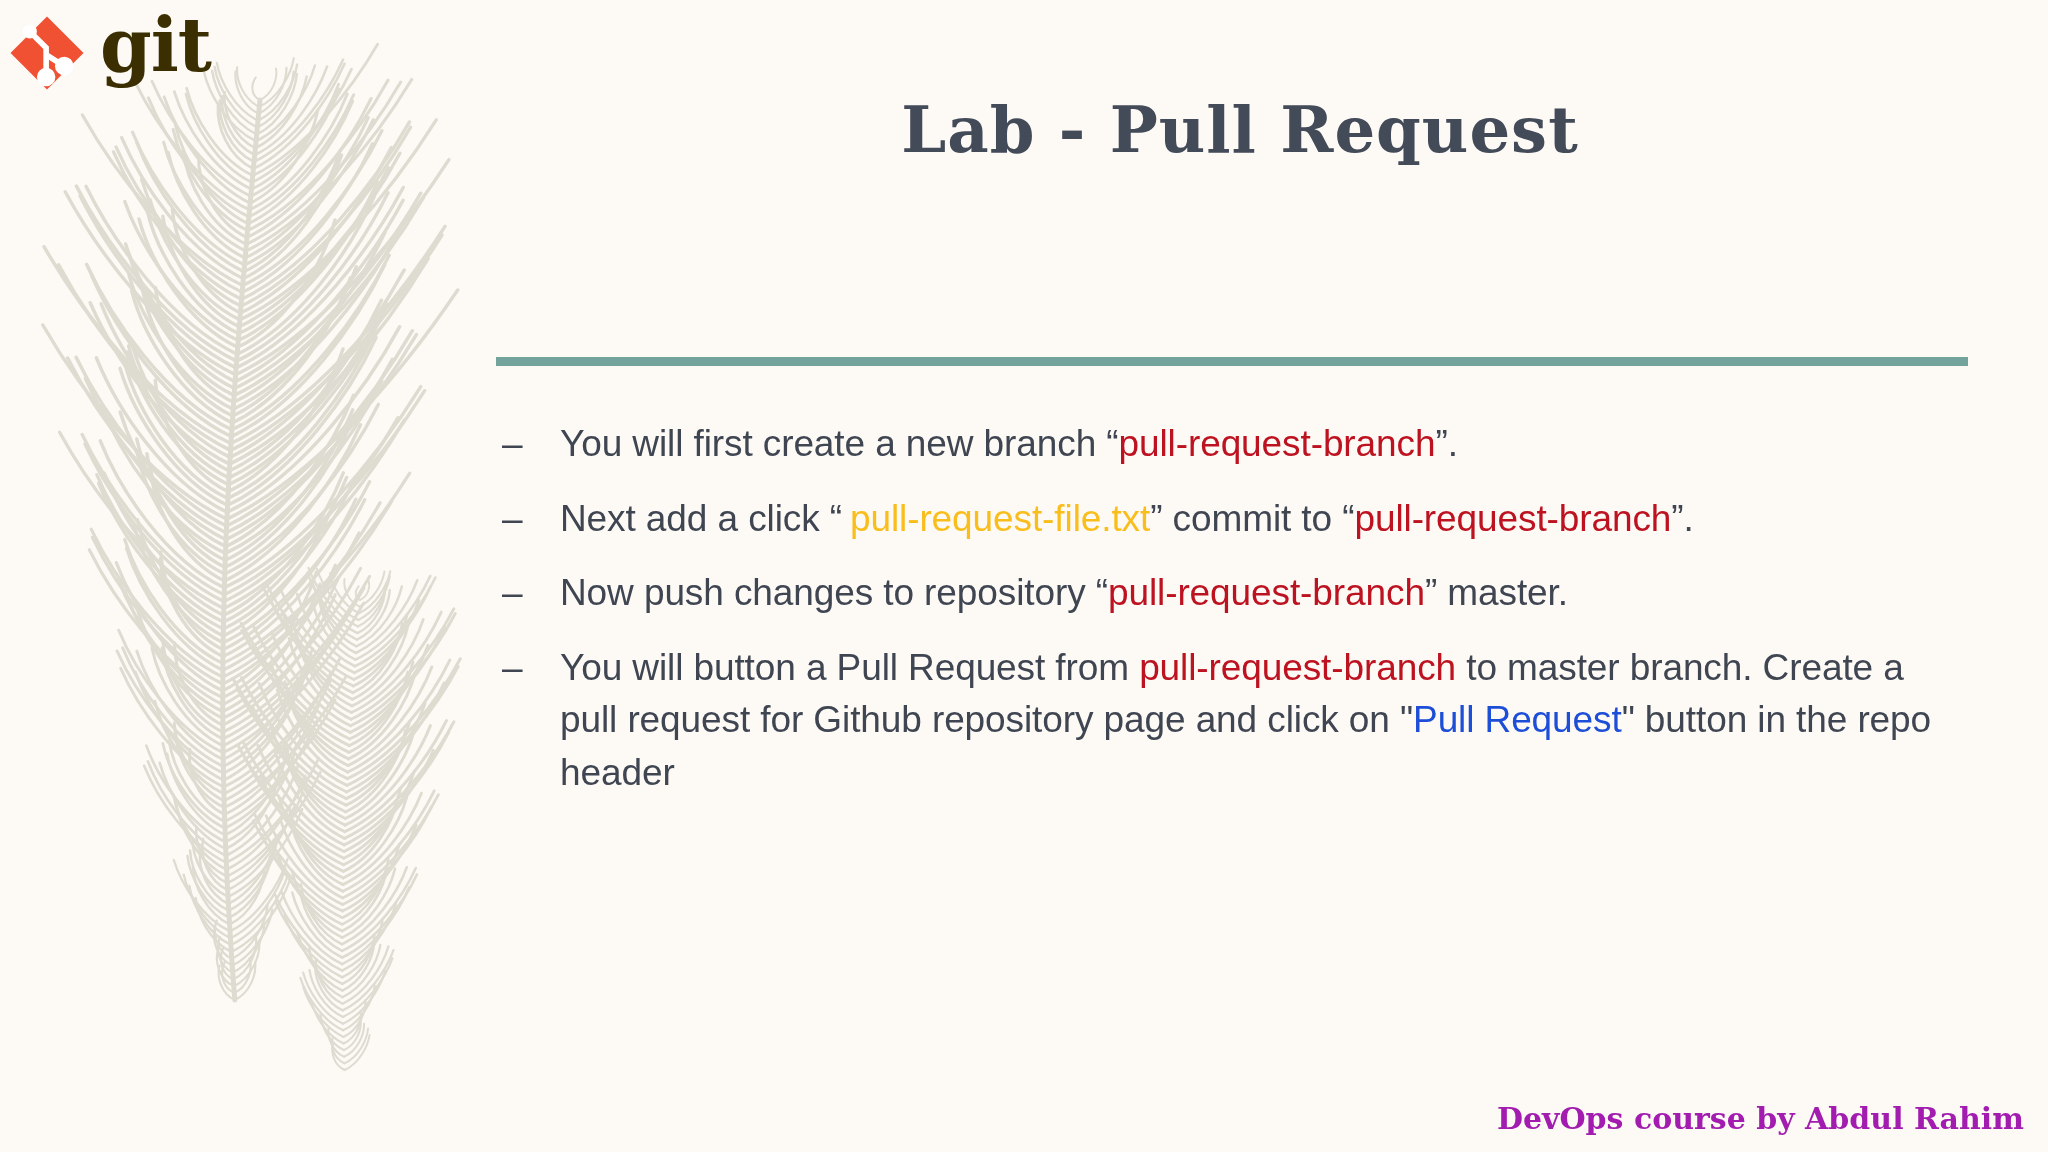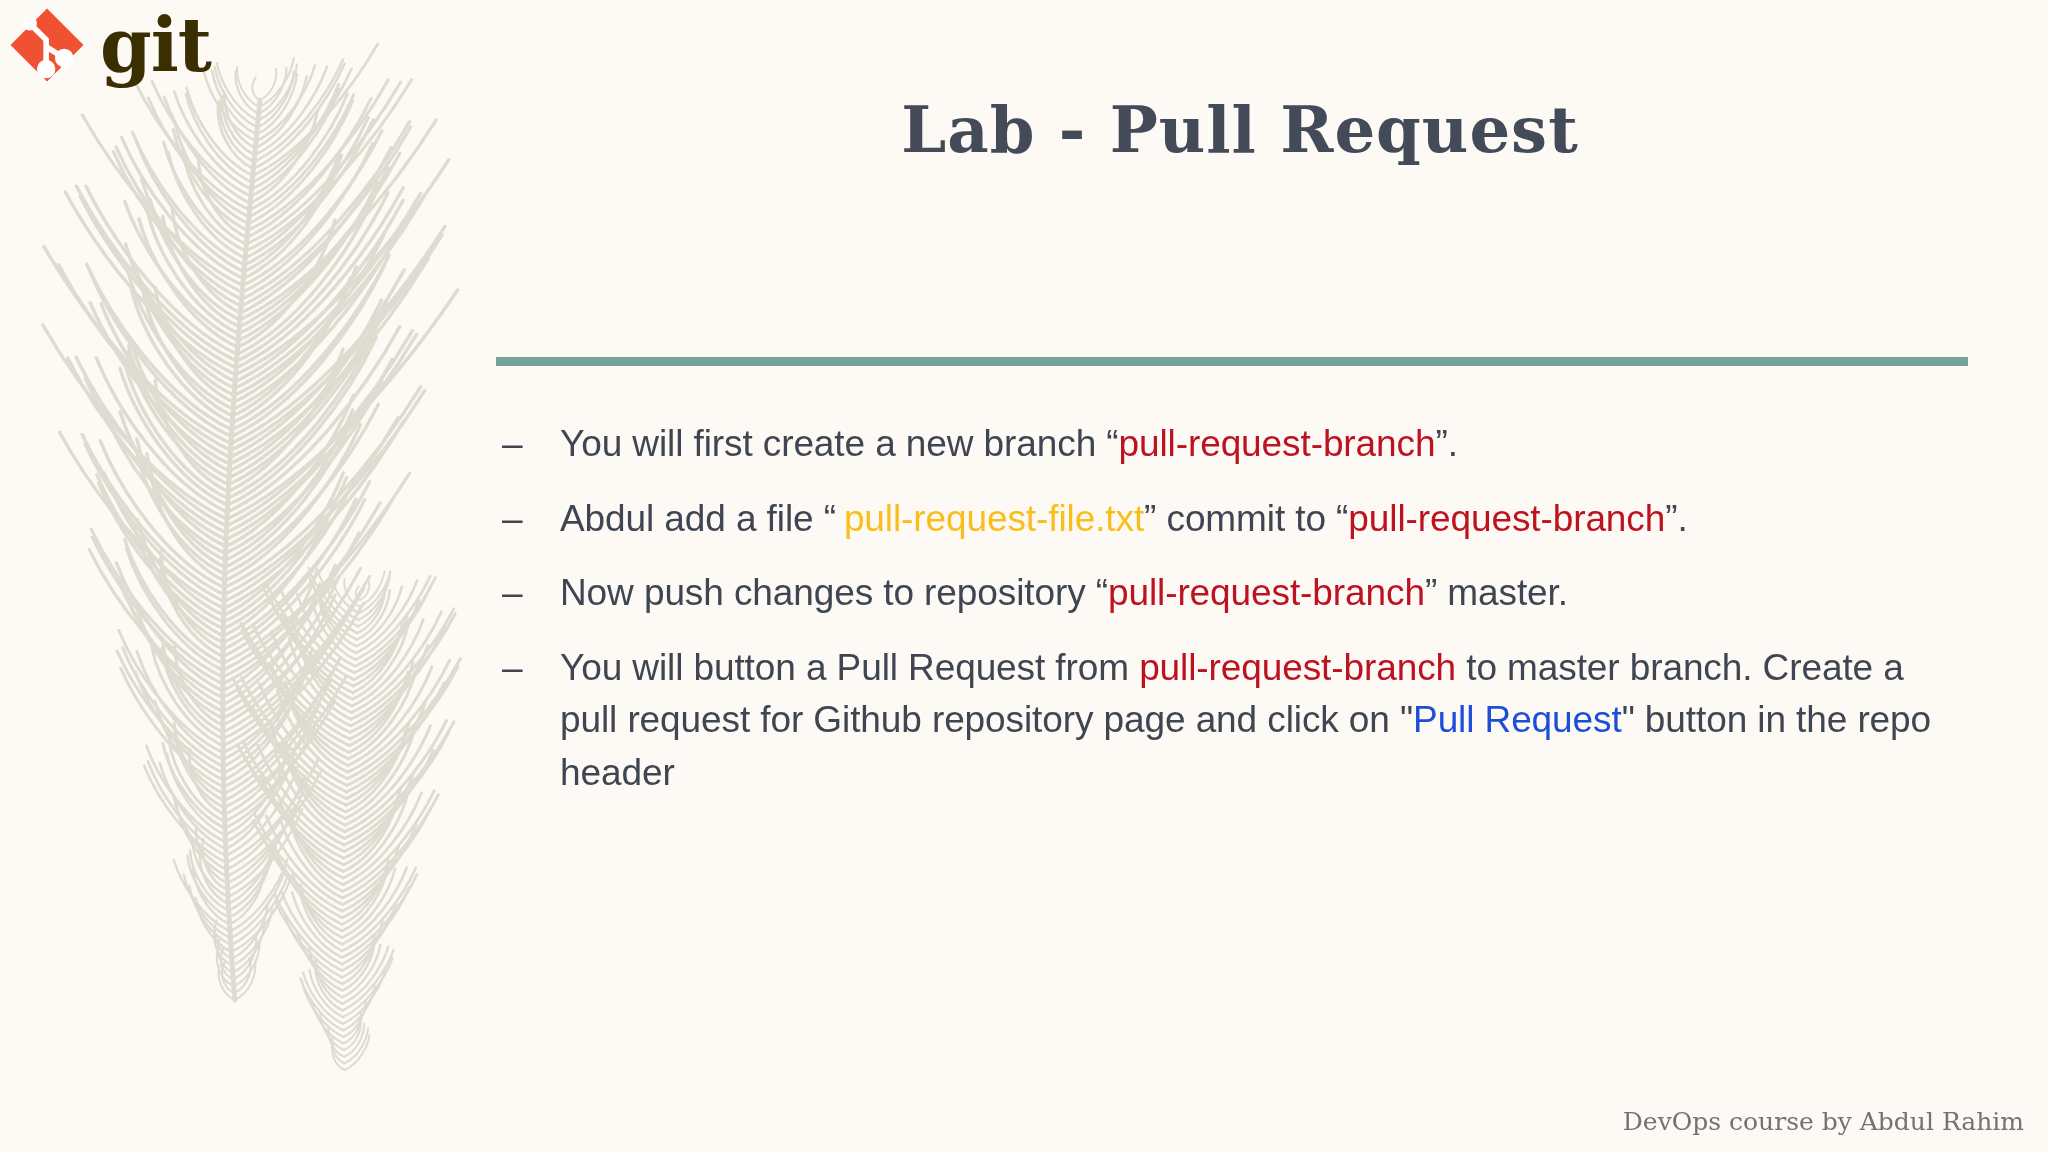--- a/index.html
+++ b/index.html
@@ -24,23 +24,22 @@
     width: 520px;
     height: 1080px;
     pointer-events: none;
     z-index: 0;
   }
 
   
   #git-logo {
     position: absolute;
     left: 4px;
-    top: 2px;
+    top: 10px;
     display: flex;
-    align-items: center;
     z-index: 3;
   }
   #git-logo .mark { width: 86px; height: 86px; }
   #git-logo .wordmark {
     font-family: "DejaVu Serif", serif;
     font-weight: bold;
     font-size: 74px;
     line-height: 0.95;
     color: #3B2F02;
     margin-left: 10px;
@@ -104,23 +103,24 @@
   .hl-red   { color: #BD1220; }
   .hl-gold  { color: #F9BE1C; margin-left: 8px; }
   .hl-green { color: #1d4ed8; }
 
   
   #footer-credit {
     position: absolute;
     right: 24px;
     bottom: 16px;
     font-family: "DejaVu Serif", serif;
-    font-size: 25px;
-    color: #737373;
+    font-size: 30px;
+    color: #a21caf;
     z-index: 2;
+    font-weight: bold;
   }
 </style>
 </head>
 <body>
 
 <svg id="feather-watermark" viewBox="0 0 520 1080" preserveAspectRatio="none" aria-hidden="true">
   <g id="feather-group" stroke="#DEDCD1" fill="none" stroke-linecap="round">
       <path d="M230.0,60.0 C220.9,55.6 220.5,44.8 225.8,37.4" stroke-width="2.00"></path>
       <path d="M230.0,60.0 C242.6,54.0 247.7,38.9 246.0,28.6" stroke-width="2.00"></path>
       <path d="M229.3,66.9 C213.5,59.3 206.1,40.3 207.1,27.3" stroke-width="2.14"></path>
@@ -552,21 +552,21 @@
 
 <div id="title-divider"></div>
 
 <div id="bullet-list">
     <div class="bullet-row">
       <span class="bullet-dash">–</span>
       <span class="bullet-text"><span>You will first create a new branch “</span><span class="hl-red">pull-request-branch</span><span>”.</span></span>
     </div>
     <div class="bullet-row">
       <span class="bullet-dash">–</span>
-      <span class="bullet-text"><span>Abdul add a file “</span><span class="hl-gold">pull-request-file.txt</span><span>” commit to “</span><span class="hl-red">pull-request-branch</span><span>”.</span></span>
+      <span class="bullet-text"><span>Next add a click “</span><span class="hl-gold">pull-request-file.txt</span><span>” commit to “</span><span class="hl-red">pull-request-branch</span><span>”.</span></span>
     </div>
     <div class="bullet-row">
       <span class="bullet-dash">–</span>
       <span class="bullet-text"><span>Now push changes to repository “</span><span class="hl-red">pull-request-branch</span><span>” master.</span></span>
     </div>
     <div class="bullet-row">
       <span class="bullet-dash">–</span>
       <span class="bullet-text"><span>You will button a Pull Request from </span><span class="hl-red">pull-request-branch</span><span> to master branch. Create a pull request for Github repository page and click on "</span><span class="hl-green">Pull Request</span><span>" button in the repo header</span></span>
     </div>
   </div>

